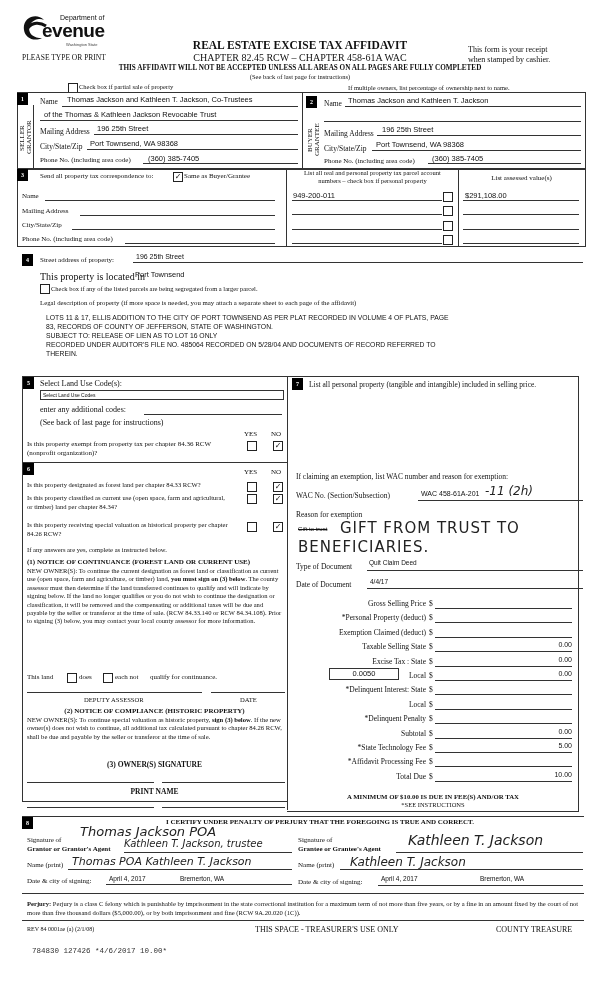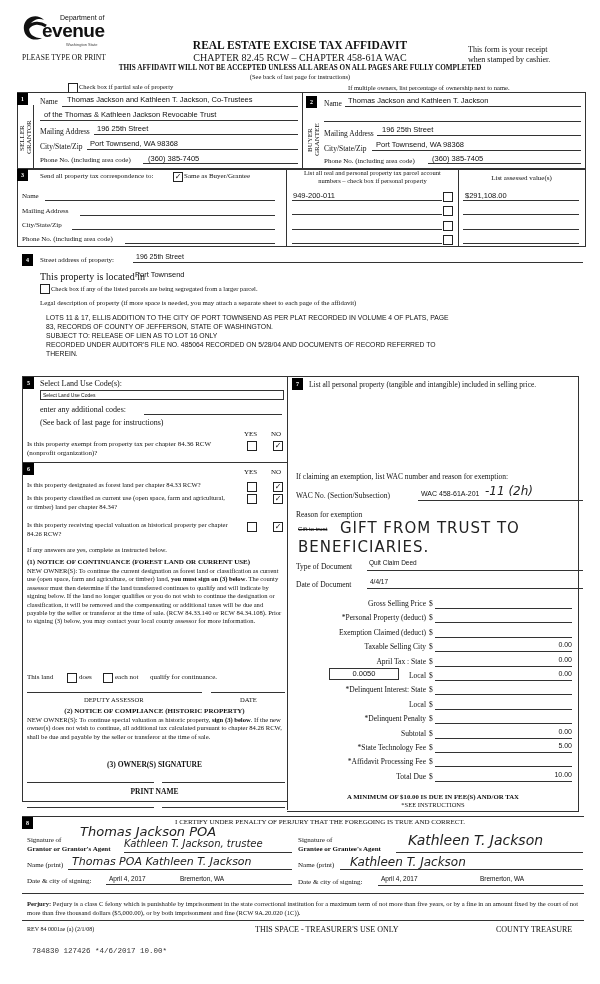--- a/index.html
+++ b/index.html
@@ -229,26 +229,26 @@
       <div style="position: absolute; right: 158px; top: 2px; white-space: nowrap;">*Personal Property (deduct)</div>
       <div style="position: absolute; left: 139px; top: 2px;">$</div>
       <div style="position: absolute; left: 145px; top: 1px; width: 137px; height: 10px; border-bottom: 1px solid rgb(51, 51, 51); text-align: right; font-family: &quot;Liberation Sans&quot;, sans-serif; font-size: 7px;"></div>
     </div>
     <div style="position: absolute; left: 0px; top: 28.8px; width: 294px; height: 14.4px; font-size: 7.5px;">
       <div style="position: absolute; right: 158px; top: 2px; white-space: nowrap;">Exemption Claimed (deduct)</div>
       <div style="position: absolute; left: 139px; top: 2px;">$</div>
       <div style="position: absolute; left: 145px; top: 1px; width: 137px; height: 10px; border-bottom: 1px solid rgb(51, 51, 51); text-align: right; font-family: &quot;Liberation Sans&quot;, sans-serif; font-size: 7px;"></div>
     </div>
     <div style="position: absolute; left: 0px; top: 43.2px; width: 294px; height: 14.4px; font-size: 7.5px;">
-      <div style="position: absolute; right: 158px; top: 2px; white-space: nowrap;">Taxable Selling City</div>
+      <div style="position: absolute; right: 158px; top: 2px; white-space: nowrap;">Taxable Selling State</div>
       <div style="position: absolute; left: 139px; top: 2px;">$</div>
       <div style="position: absolute; left: 145px; top: 1px; width: 137px; height: 10px; border-bottom: 1px solid rgb(51, 51, 51); text-align: right; font-family: &quot;Liberation Sans&quot;, sans-serif; font-size: 7px;">0.00</div>
     </div>
     <div style="position: absolute; left: 0px; top: 57.6px; width: 294px; height: 14.4px; font-size: 7.5px;">
-      <div style="position: absolute; right: 158px; top: 2px; white-space: nowrap;">April Tax : State</div>
+      <div style="position: absolute; right: 158px; top: 2px; white-space: nowrap;">Excise Tax : State</div>
       <div style="position: absolute; left: 139px; top: 2px;">$</div>
       <div style="position: absolute; left: 145px; top: 1px; width: 137px; height: 10px; border-bottom: 1px solid rgb(51, 51, 51); text-align: right; font-family: &quot;Liberation Sans&quot;, sans-serif; font-size: 7px;">0.00</div>
     </div>
     <div style="position: absolute; left: 0px; top: 72px; width: 294px; height: 14.4px; font-size: 7.5px;">
       <div style="position: absolute; right: 158px; top: 2px; white-space: nowrap;">Local</div>
       <div style="position: absolute; left: 139px; top: 2px;">$</div>
       <div style="position: absolute; left: 145px; top: 1px; width: 137px; height: 10px; border-bottom: 1px solid rgb(51, 51, 51); text-align: right; font-family: &quot;Liberation Sans&quot;, sans-serif; font-size: 7px;">0.00</div>
     </div>
     <div style="position: absolute; left: 0px; top: 86.4px; width: 294px; height: 14.4px; font-size: 7.5px;">
       <div style="position: absolute; right: 158px; top: 2px; white-space: nowrap;">*Delinquent Interest: State</div>
@@ -288,21 +288,21 @@
   </div>
 <div class="box sans center" style="left:329px;top:668px;width:68px;height:10px;font-size:7.5px;line-height:10px;">
   <span>0.0050</span>
 </div>
 
 <div class="abs center" style="left:288px;top:793px;width:290px;font-size:6.8px;font-weight:bold;">A MINIMUM OF $10.00 IS DUE IN FEE(S) AND/OR TAX</div>
 <div class="abs center" style="left:288px;top:801px;width:290px;font-size:6.5px;">*SEE INSTRUCTIONS</div>
 
 <div class="abs" style="left:22px;top:816px;width:562px;height:1px;background:#333;"></div>
 <div class="badge" style="left:22px;top:817px;">8</div>
-<div class="abs center" style="left:120px;top:818px;width:400px;font-size:7px;font-weight:normal;">I CERTIFY UNDER PENALTY OF PERJURY THAT THE FOREGOING IS TRUE AND CORRECT.</div>
+<div class="abs center" style="left:120px;top:818px;width:400px;font-size:7px;font-weight:bold;">I CERTIFY UNDER PENALTY OF PERJURY THAT THE FOREGOING IS TRUE AND CORRECT.</div>
 <div class="lbl" style="left:27px;top:836px;font-size:7px;">Signature of</div>
 <div class="lbl" style="left:27px;top:845px;font-size:7px;font-weight:bold;">Grantor or Grantor's Agent</div>
 <div class="abs hand" style="left:80px;top:824px;font-size:13px;">Thomas Jackson POA</div>
 <div class="abs hand" style="left:124px;top:838px;font-size:10px;">Kathleen T. Jackson, trustee</div>
 <div class="line" style="left:124px;top:852px;width:168px;"></div>
 <div class="lbl" style="left:298px;top:836px;font-size:7px;">Signature of</div>
 <div class="lbl" style="left:298px;top:845px;font-size:7px;font-weight:bold;">Grantee or Grantee's Agent</div>
 <div class="abs hand" style="left:408px;top:832px;font-size:14px;">Kathleen T. Jackson</div>
 <div class="line" style="left:396px;top:852px;width:187px;"></div>
 

